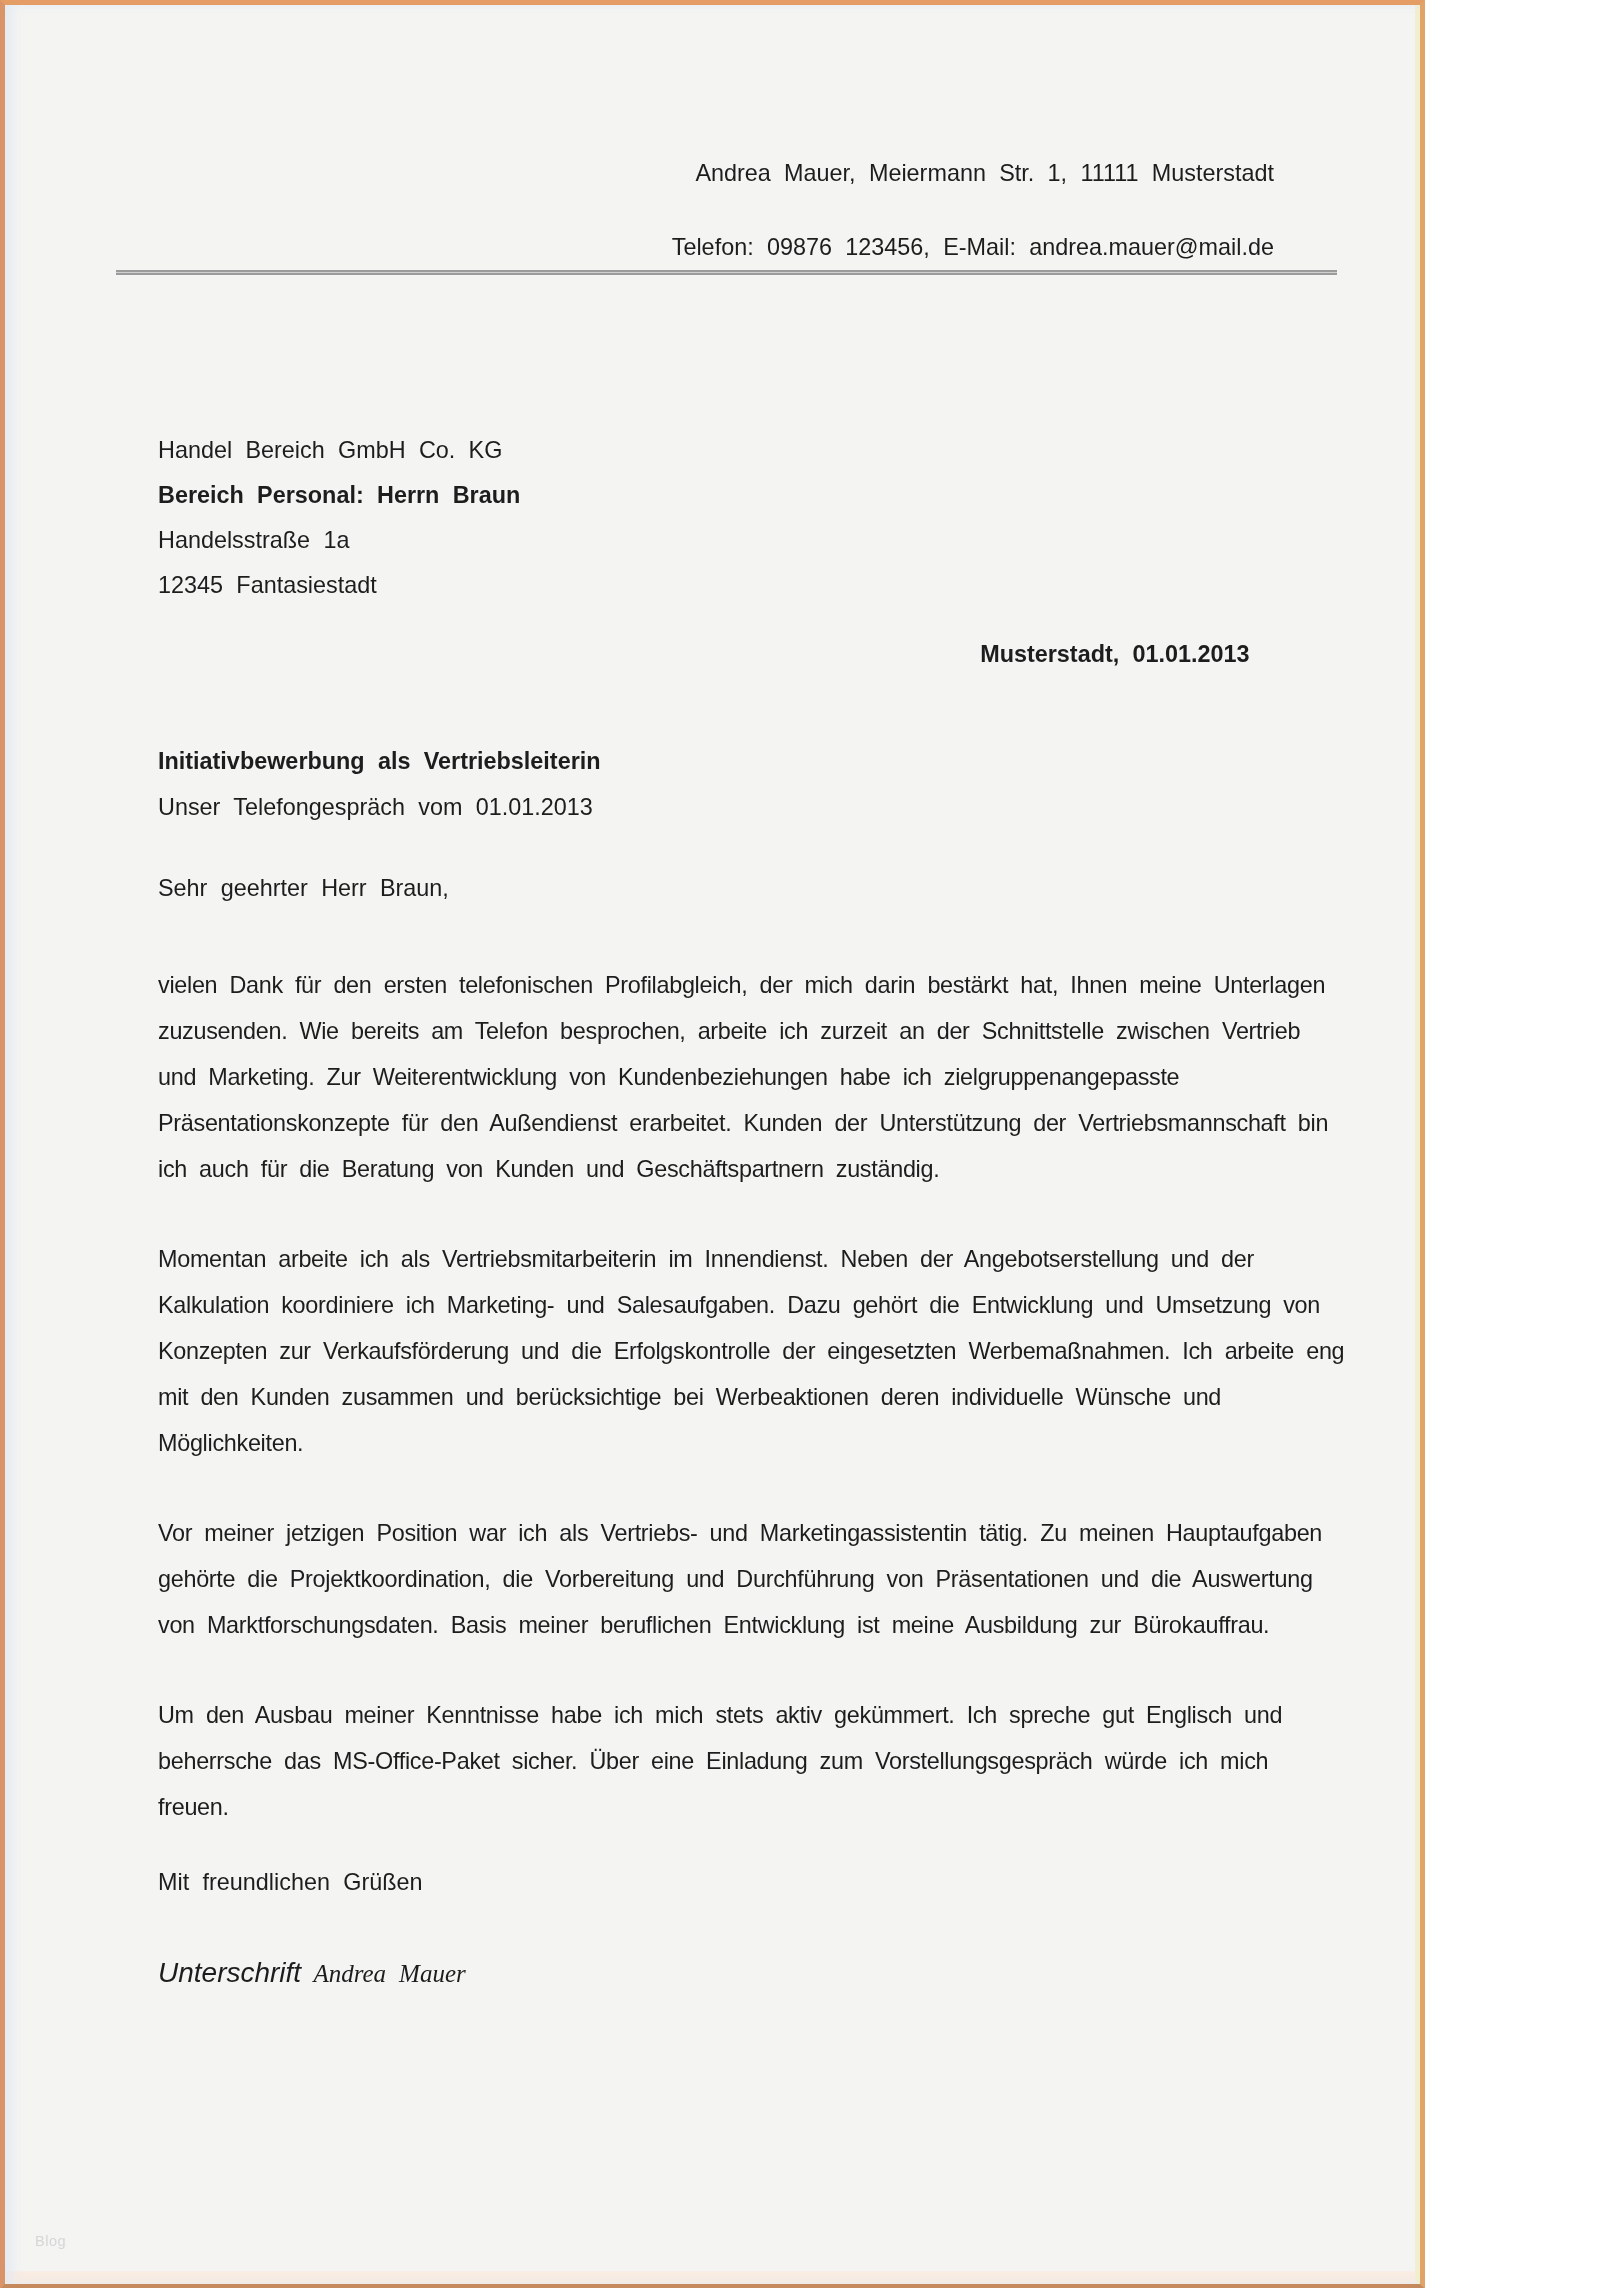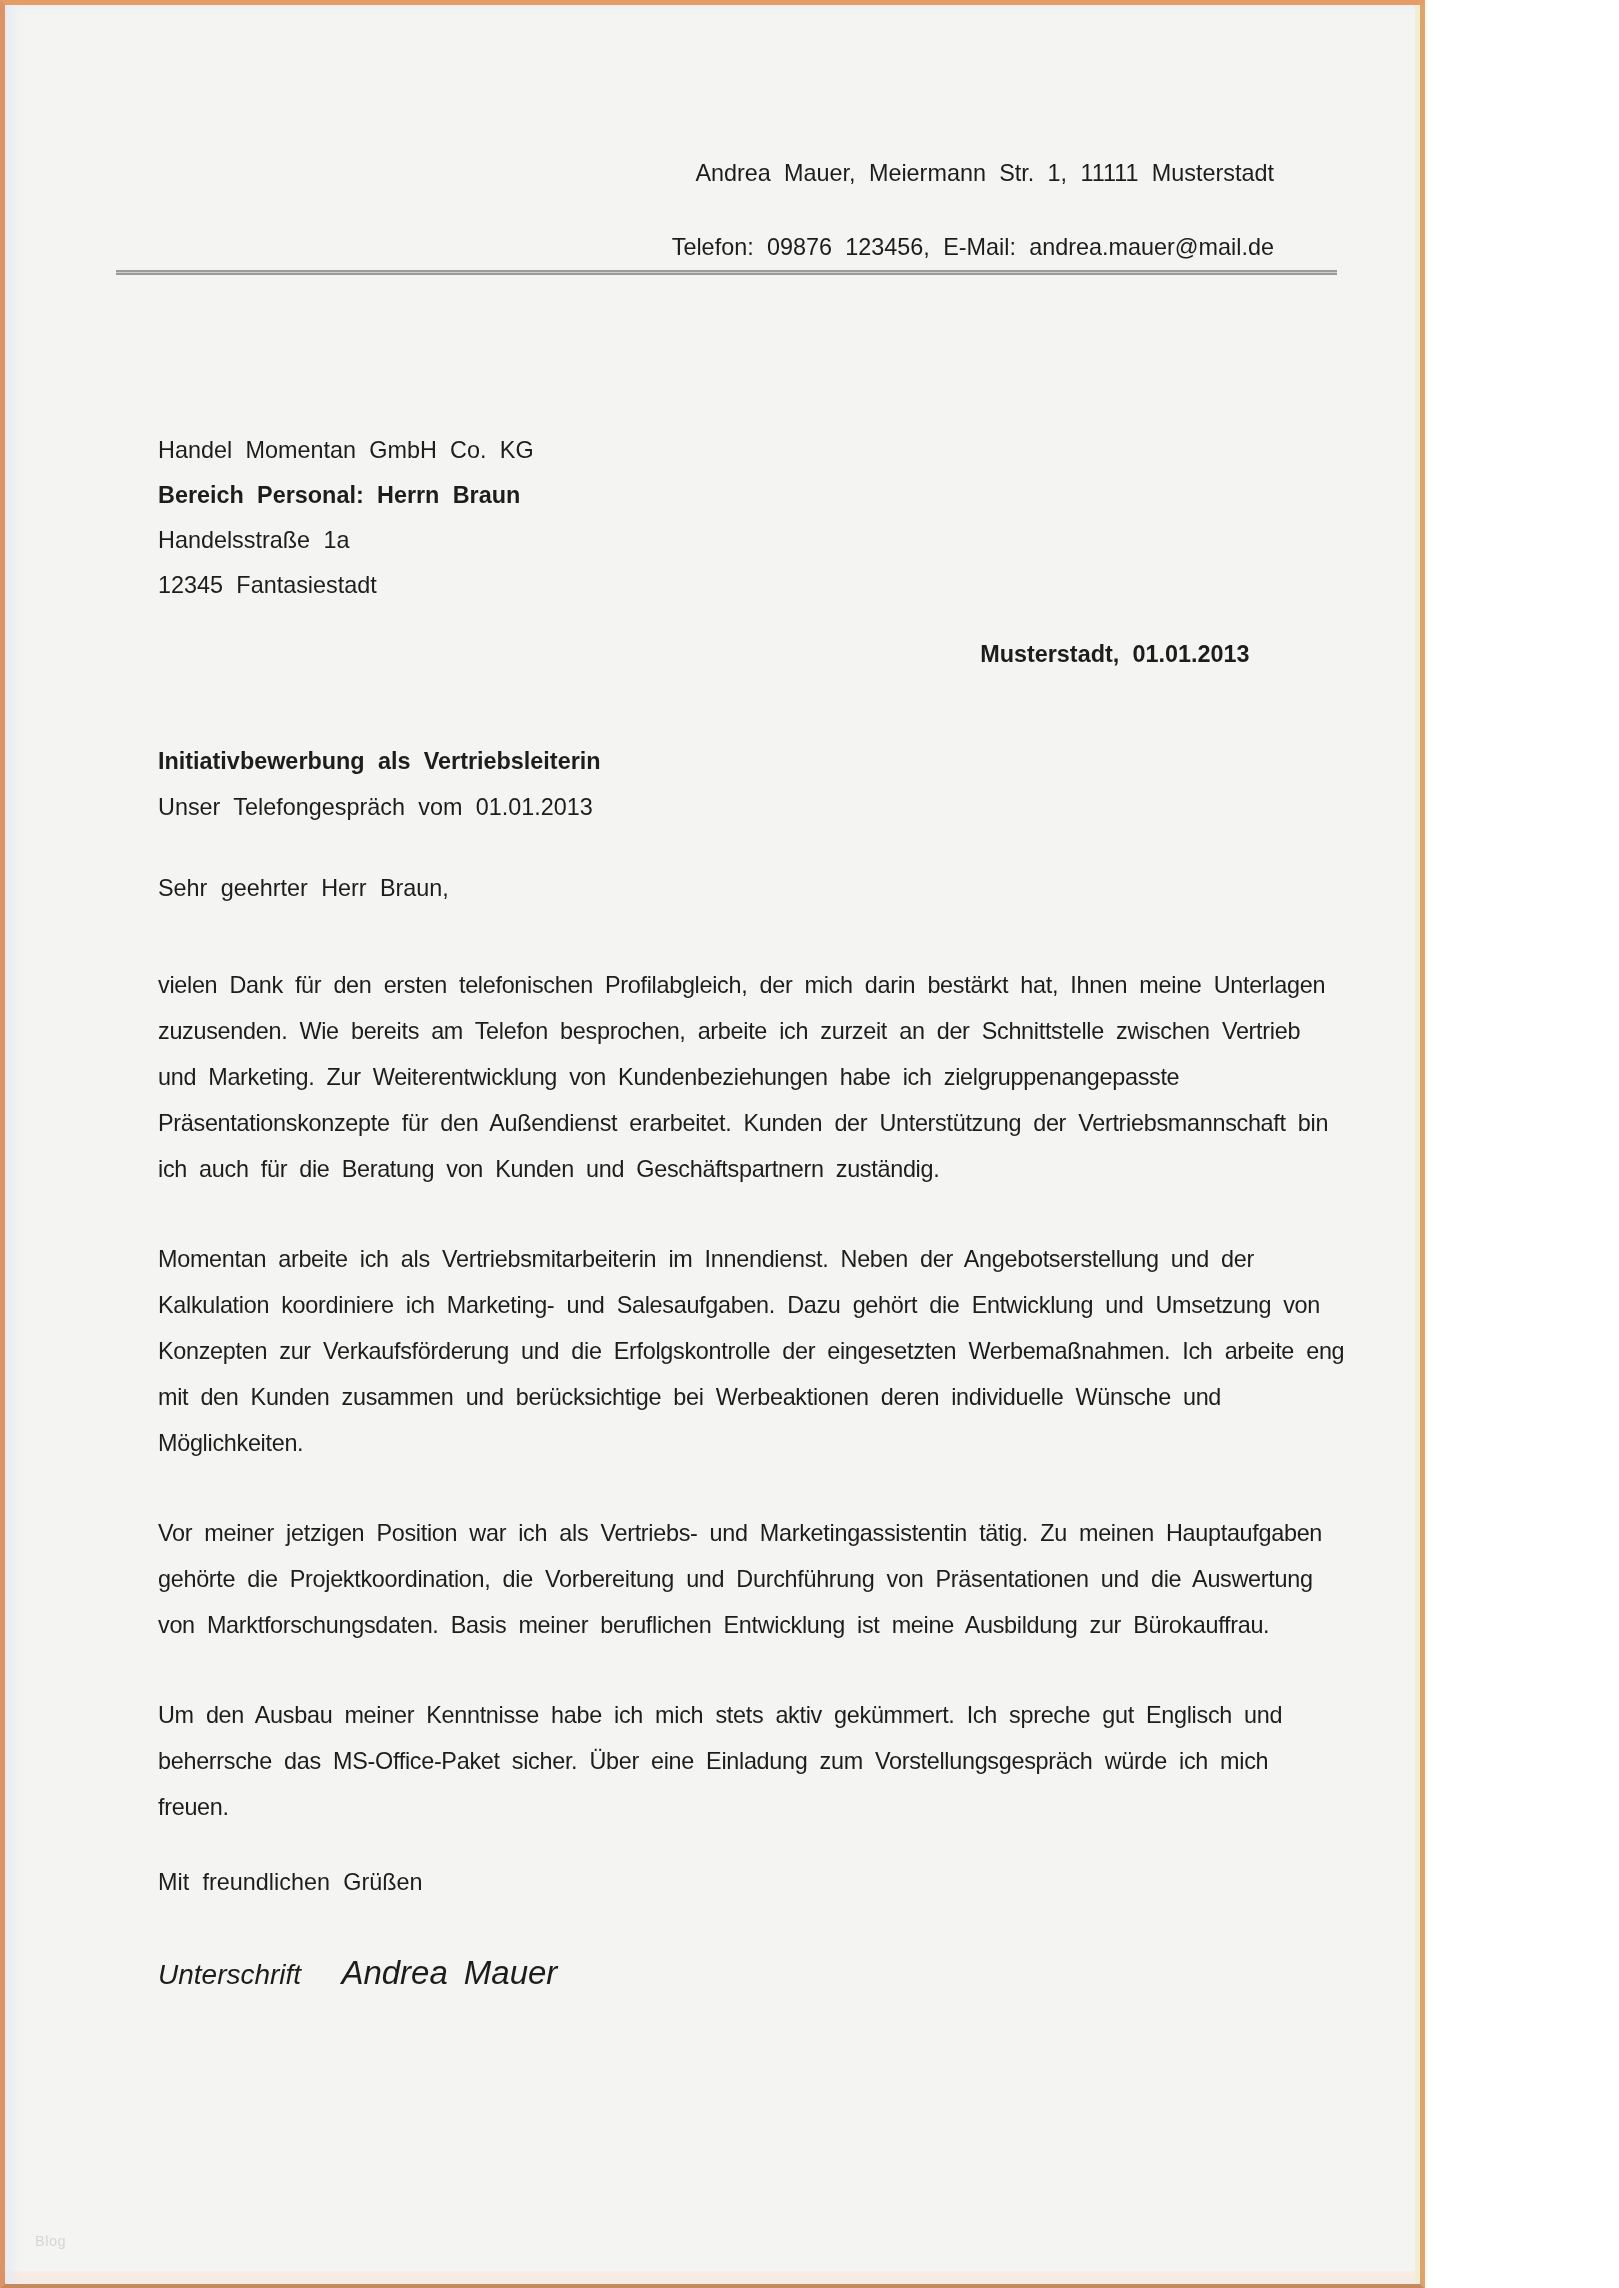--- a/index.html
+++ b/index.html
@@ -91,21 +91,21 @@
     word-spacing: 6.8px;
   }
 
   .signature {
     margin-top: 57px;
     font-style: italic;
     line-height: 37px;
     word-spacing: 6.8px;
   }
   .sig-prefix { font-size: 28px; }
-  .sig-name { font-size: 33px; margin-left: 29px; }
+  .sig-name { font-size: 25px; margin-left: 1px; font-family: Liberation Serif, serif; }
 
   .watermark {
     position: absolute;
     left: 30px;
     top: 2228px;
     font-size: 14.6px;
     color: #d6d6d6;
     letter-spacing: 0.5px;
   }
 </style>
@@ -116,21 +116,21 @@
   <div class="content">
 
     <div class="sender">
       <div class="sender-line">Andrea Mauer, Meiermann Str. 1, 11111 Musterstadt</div>
       <div class="sender-line sender-line2">Telefon: 09876 123456, E-Mail: andrea.mauer@mail.de</div>
     </div>
 
     <div class="rule"></div>
 
     <div class="recipient">
-      <div>Handel Momentan GmbH Co. KG</div>
+      <div>Handel Bereich GmbH Co. KG</div>
       <div class="bold">Bereich Personal: Herrn Braun</div>
       <div>Handelsstraße 1a</div>
       <div>12345 Fantasiestadt</div>
     </div>
 
     <div class="dateline">Musterstadt, 01.01.2013</div>
 
     <div class="subject">
       <div class="bold">Initiativbewerbung als Vertriebsleiterin</div>
       <div>Unser Telefongespräch vom 01.01.2013</div>

